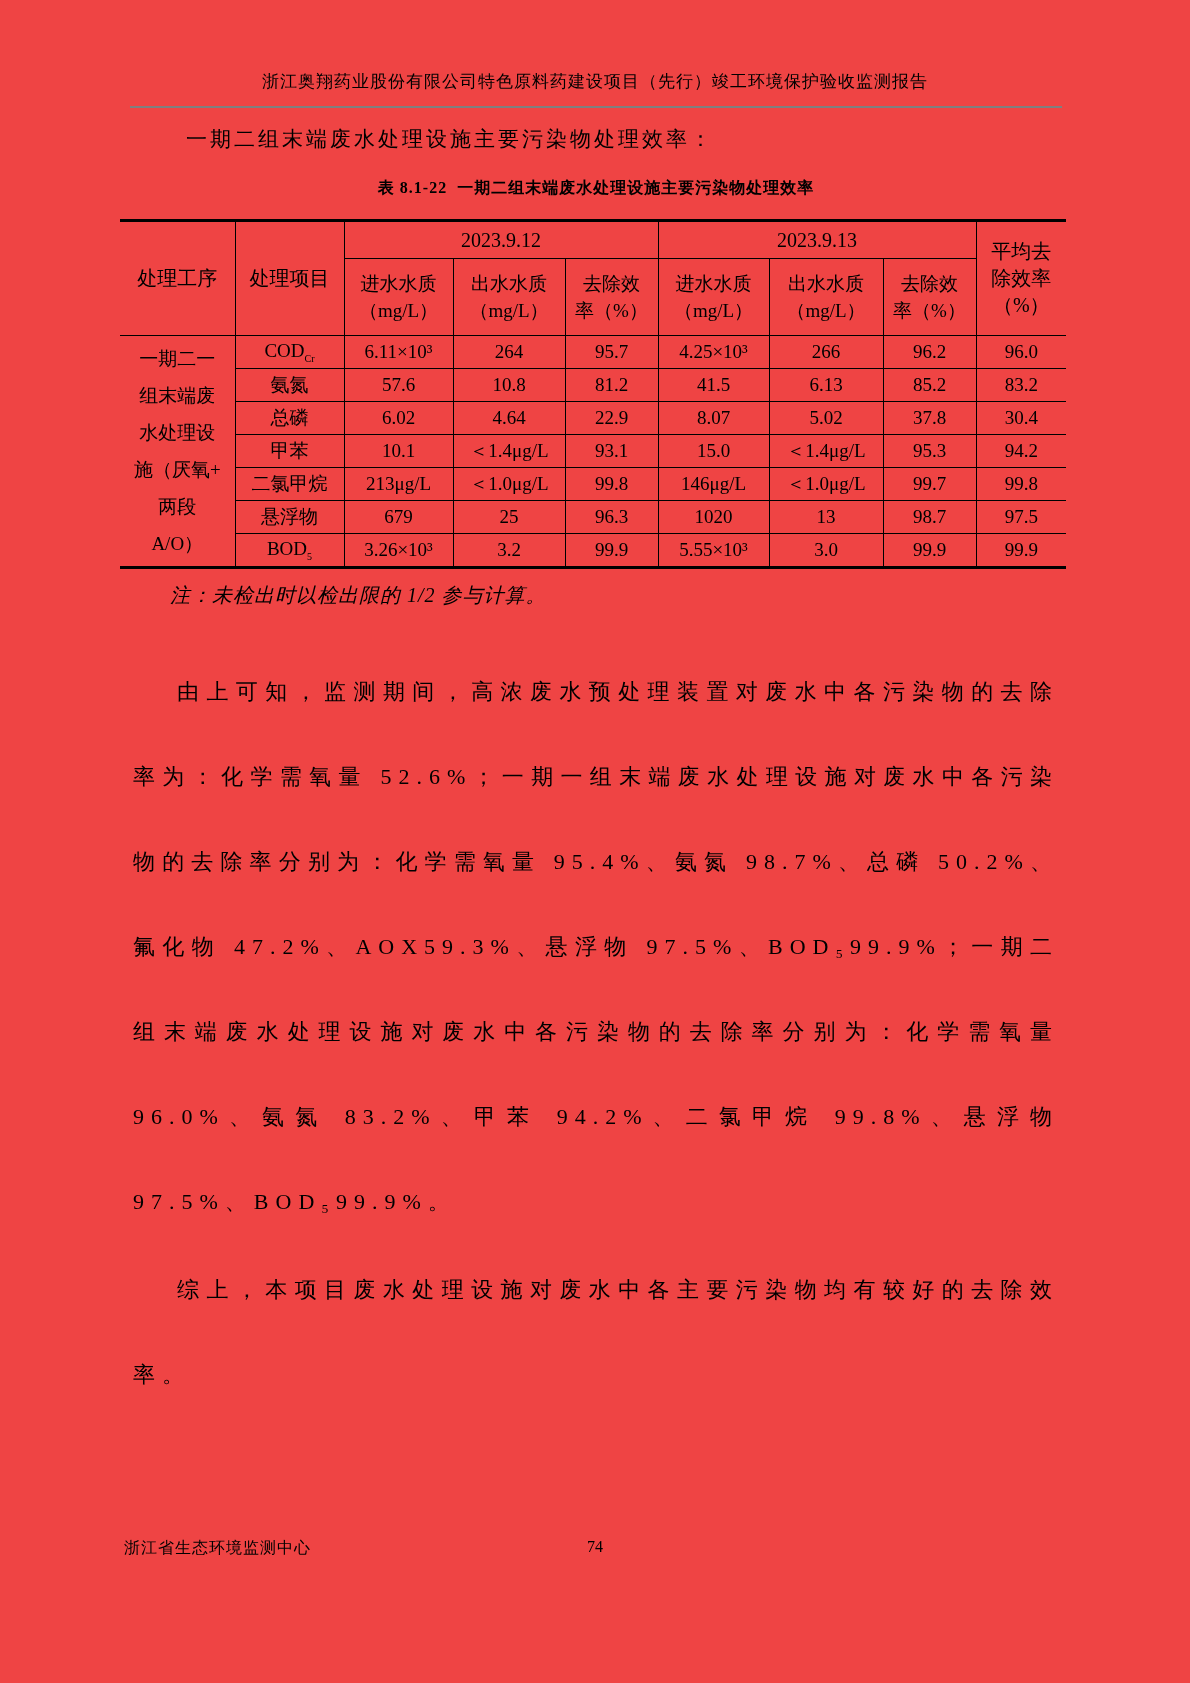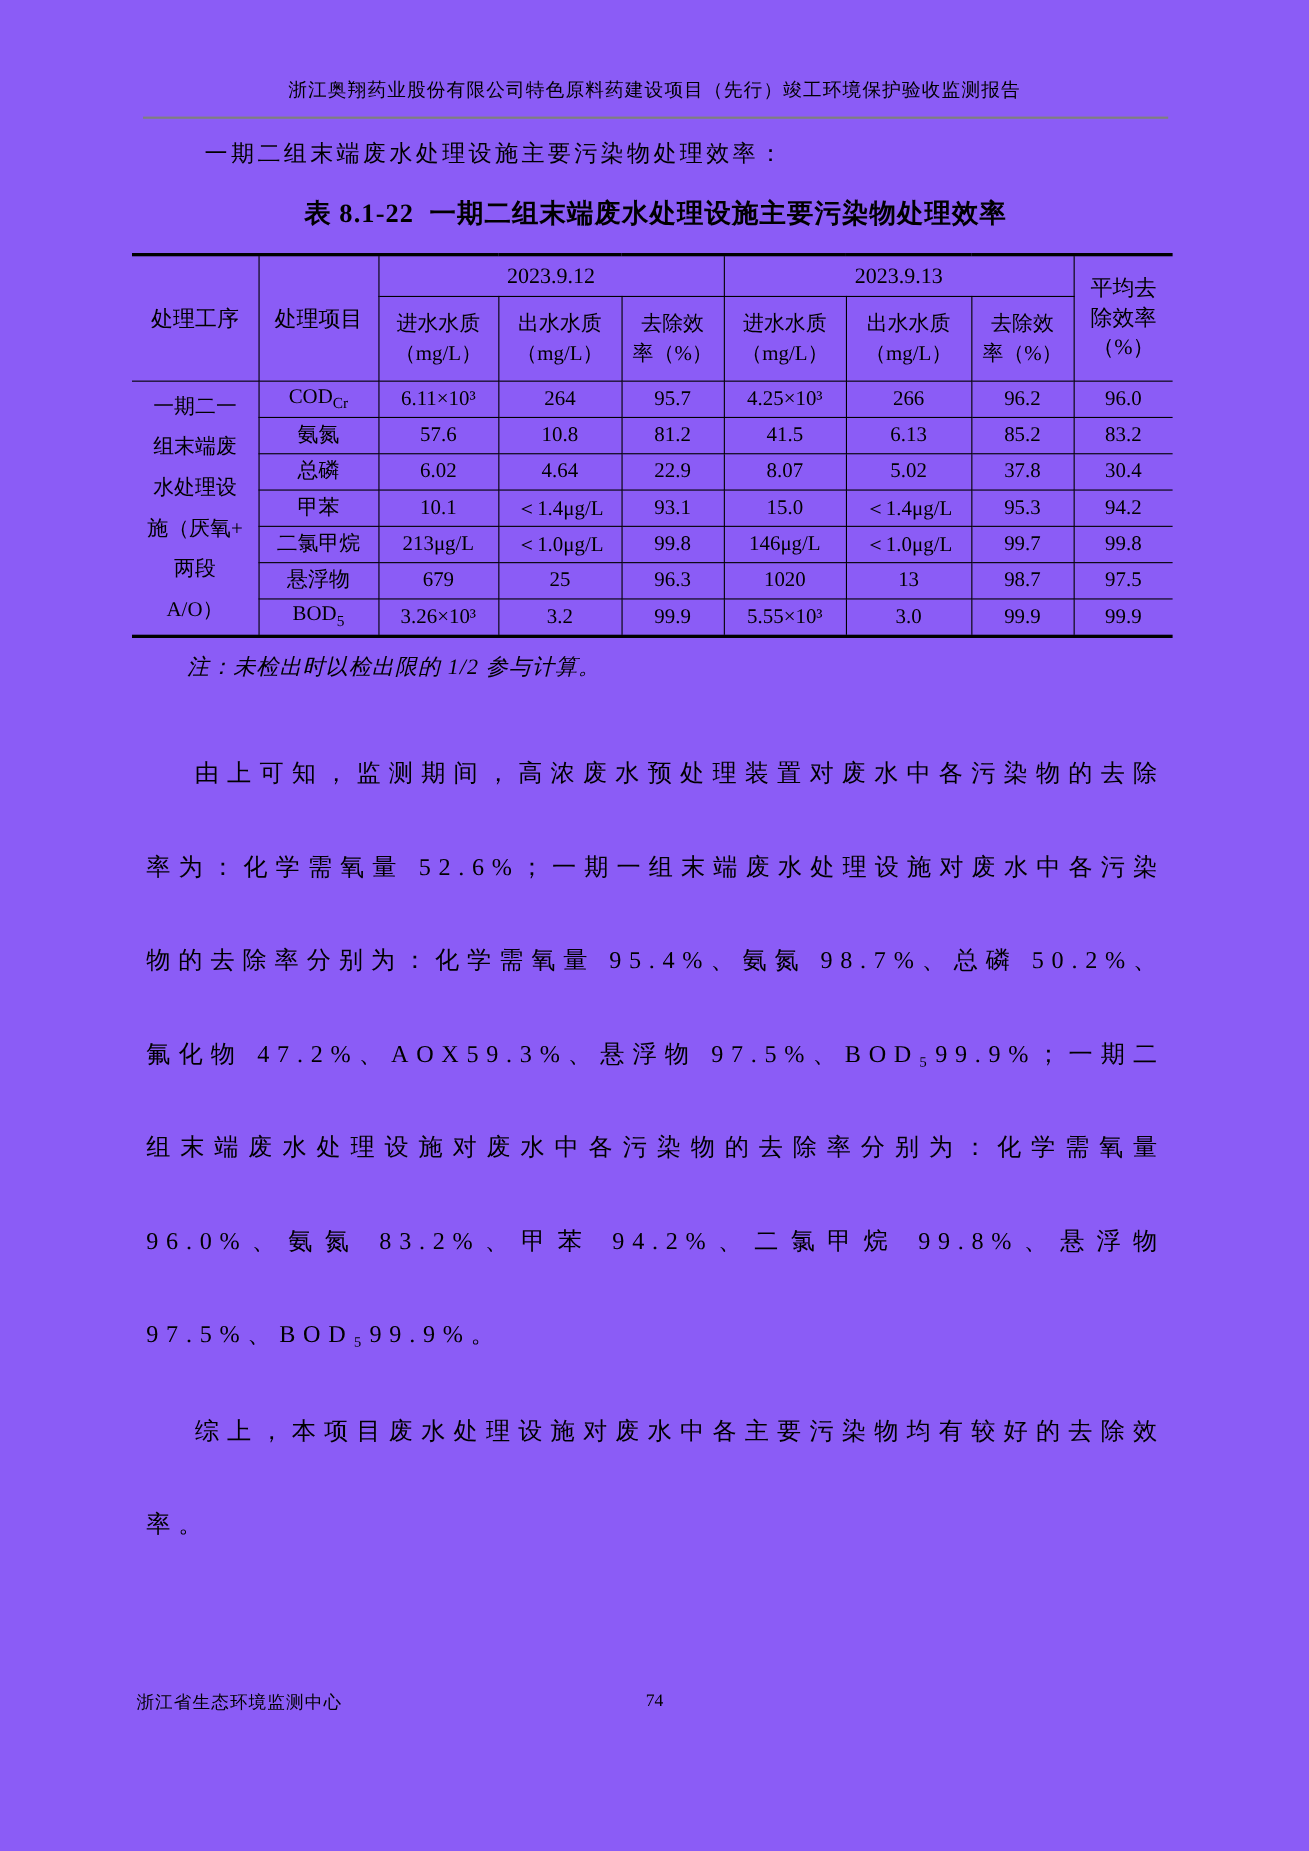--- a/index.html
+++ b/index.html
@@ -1,20 +1,20 @@
 <!DOCTYPE html>
 <html><head>
 <meta charset="utf-8">
 <style>
   html, body { margin: 0; padding: 0; background: #ffffff; }
   .page {
     position: relative;
     width: 1190px;
     height: 1683px;
-    background: #8b5cf6;
+    background: #ef4444;
     color: #000000;
     font-family: "Liberation Serif", "DejaVu Serif", serif;
     overflow: hidden;
   }
   .doc-header {
     padding-top: 72px;
     text-align: center;
     font-size: 17px;
     line-height: 20px;
     letter-spacing: 1px;
@@ -29,21 +29,21 @@
     margin-top: 16px;
     font-size: 21px;
     line-height: 30px;
     text-indent: 56px;
     letter-spacing: 3px;
   }
   .table-title {
     margin-top: 24px;
     text-align: center;
     font-weight: bold;
-    font-size: 24px;
+    font-size: 16px;
     letter-spacing: 1px;
     white-space: pre-wrap;
   }
   .table-wrap { margin-top: 20px; margin-left: -10px; }
   table.data {
     border-collapse: collapse;
     width: 946px;
     table-layout: fixed;
     border-top: 3px solid #000;
     border-bottom: 3px solid #000;
@@ -57,21 +57,21 @@
     vertical-align: middle;
     font-size: 19px;
     padding: 0;
     white-space: pre-line;
   }
   .data .date-row th { height: 36px; font-size: 20px; }
   .data .sub-row th { height: 76px; line-height: 27px; margin-top: 39px; }
   .data .avg-col { line-height: 27px; }
   .data td { height: 32px; }
   .proc-cell { line-height: 37px; }
-  .data sub { font-size: 14px; }
+  .data sub { font-size: 10px; }
   .note {
     margin-top: 13px;
     font-size: 20px;
     padding-left: 40px;
     letter-spacing: 1px;
     font-style: italic;
   }
   .body-para {
     margin: 3px;
     font-size: 22px;

